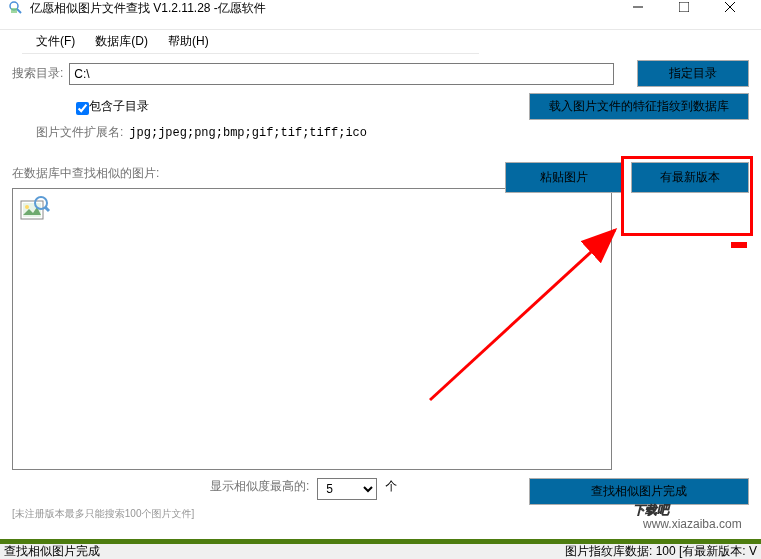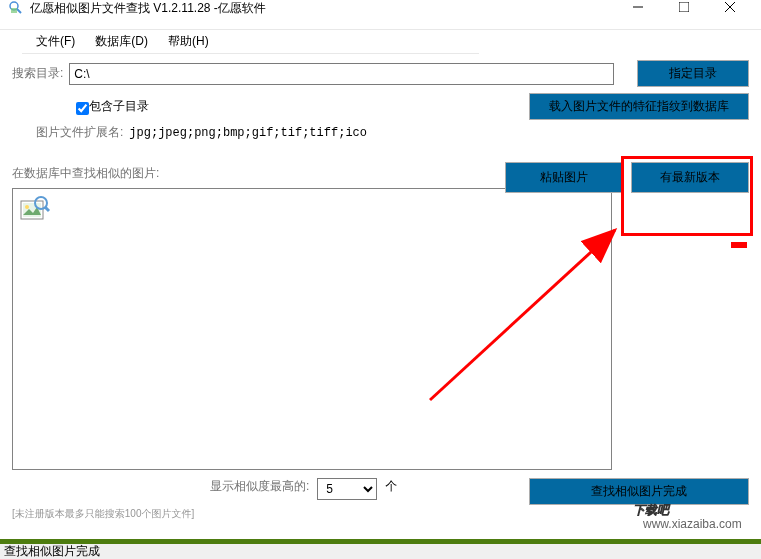--- a/index.html
+++ b/index.html
@@ -157,13 +157,14 @@
 
 <div class="watermark">
   <svg width="140" height="46" viewBox="0 0 140 46">
     <text x="20" y="28" font-size="26" font-weight="bold" fill="#fff" stroke="#333" stroke-width="0.5" font-style="italic">下载吧</text>
     <text x="30" y="42" font-size="10" fill="#666">www.xiazaiba.com</text>
   </svg>
 </div>
 
 <div class="statusbar">
   <span class="status-left">查找相似图片完成</span>
+  <span class="status-right">图片指纹库数据: 100 [有最新版本: V</span>
 </div>
 
 </body></html>

